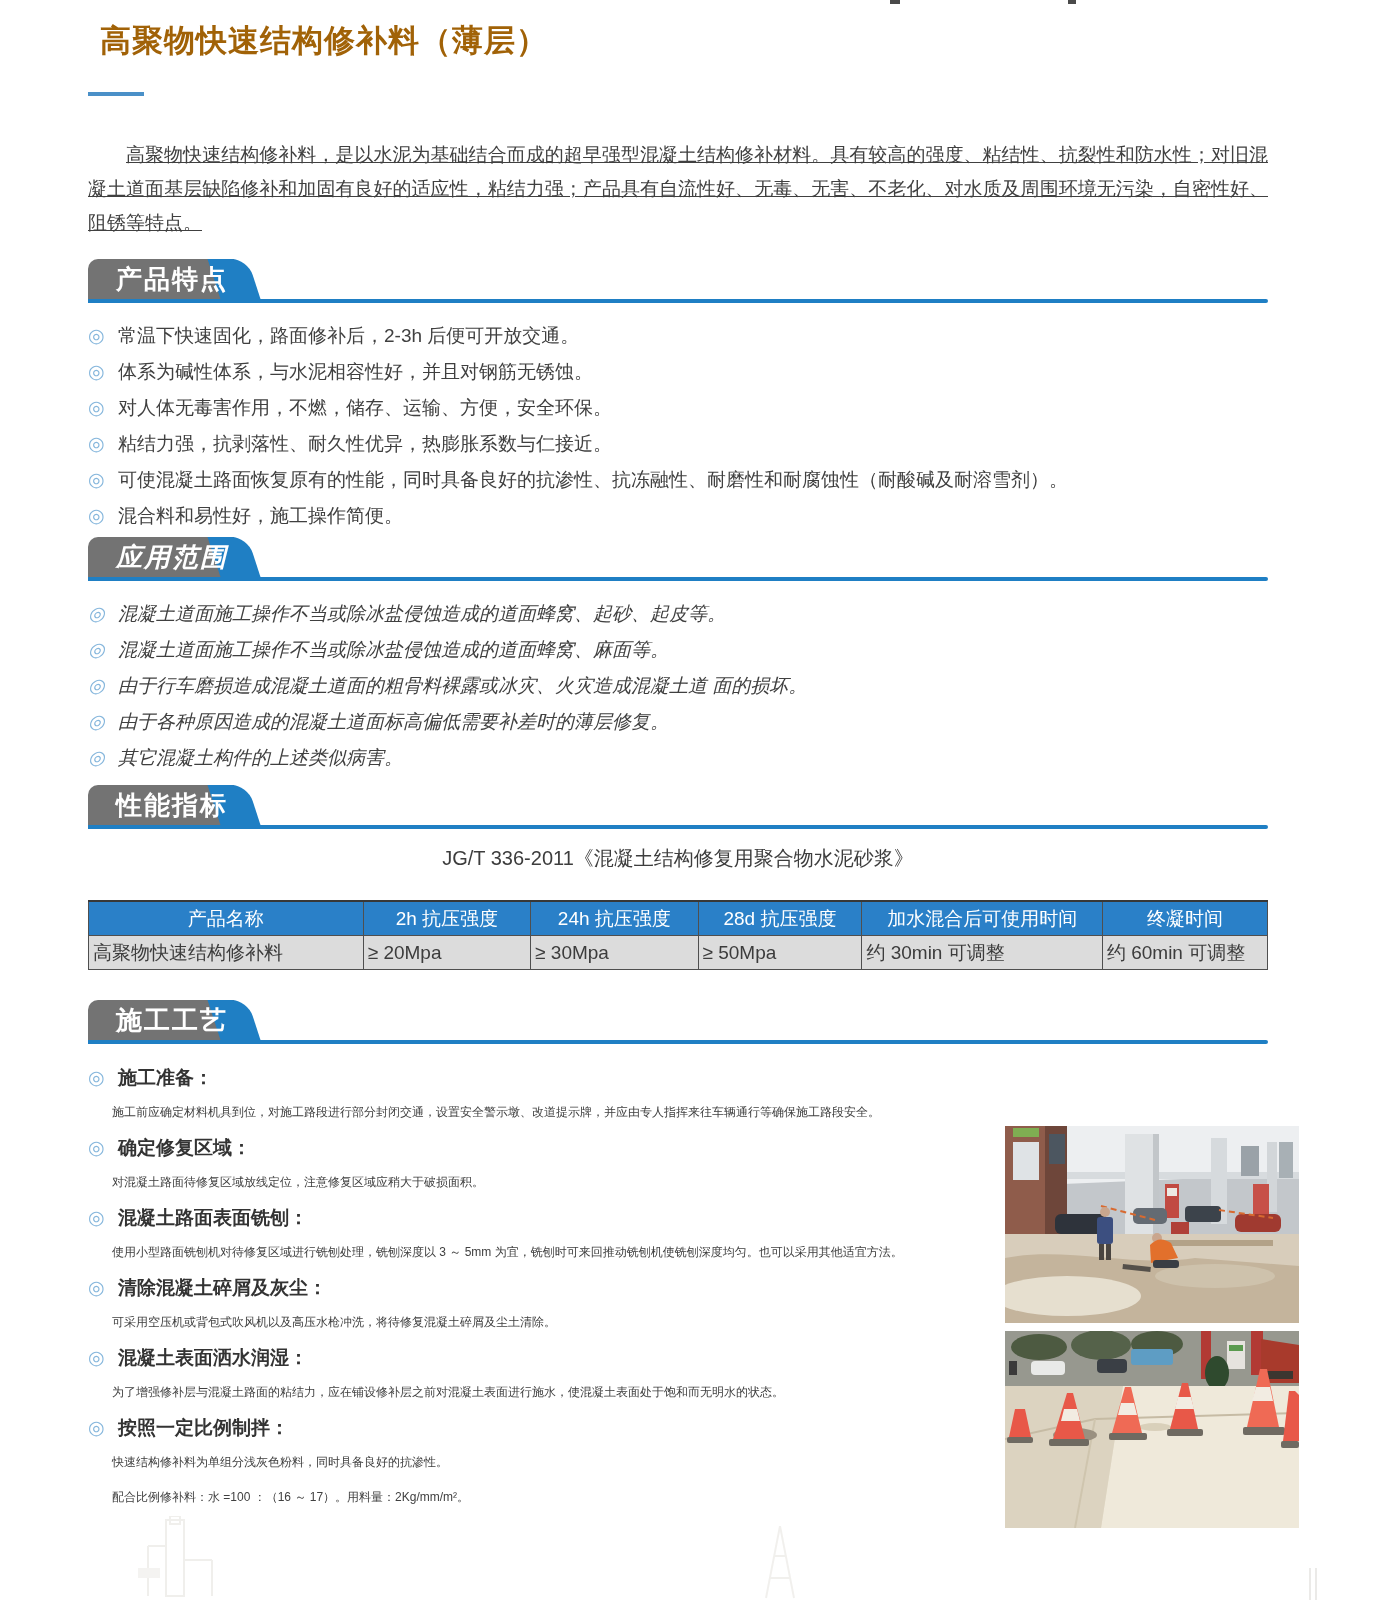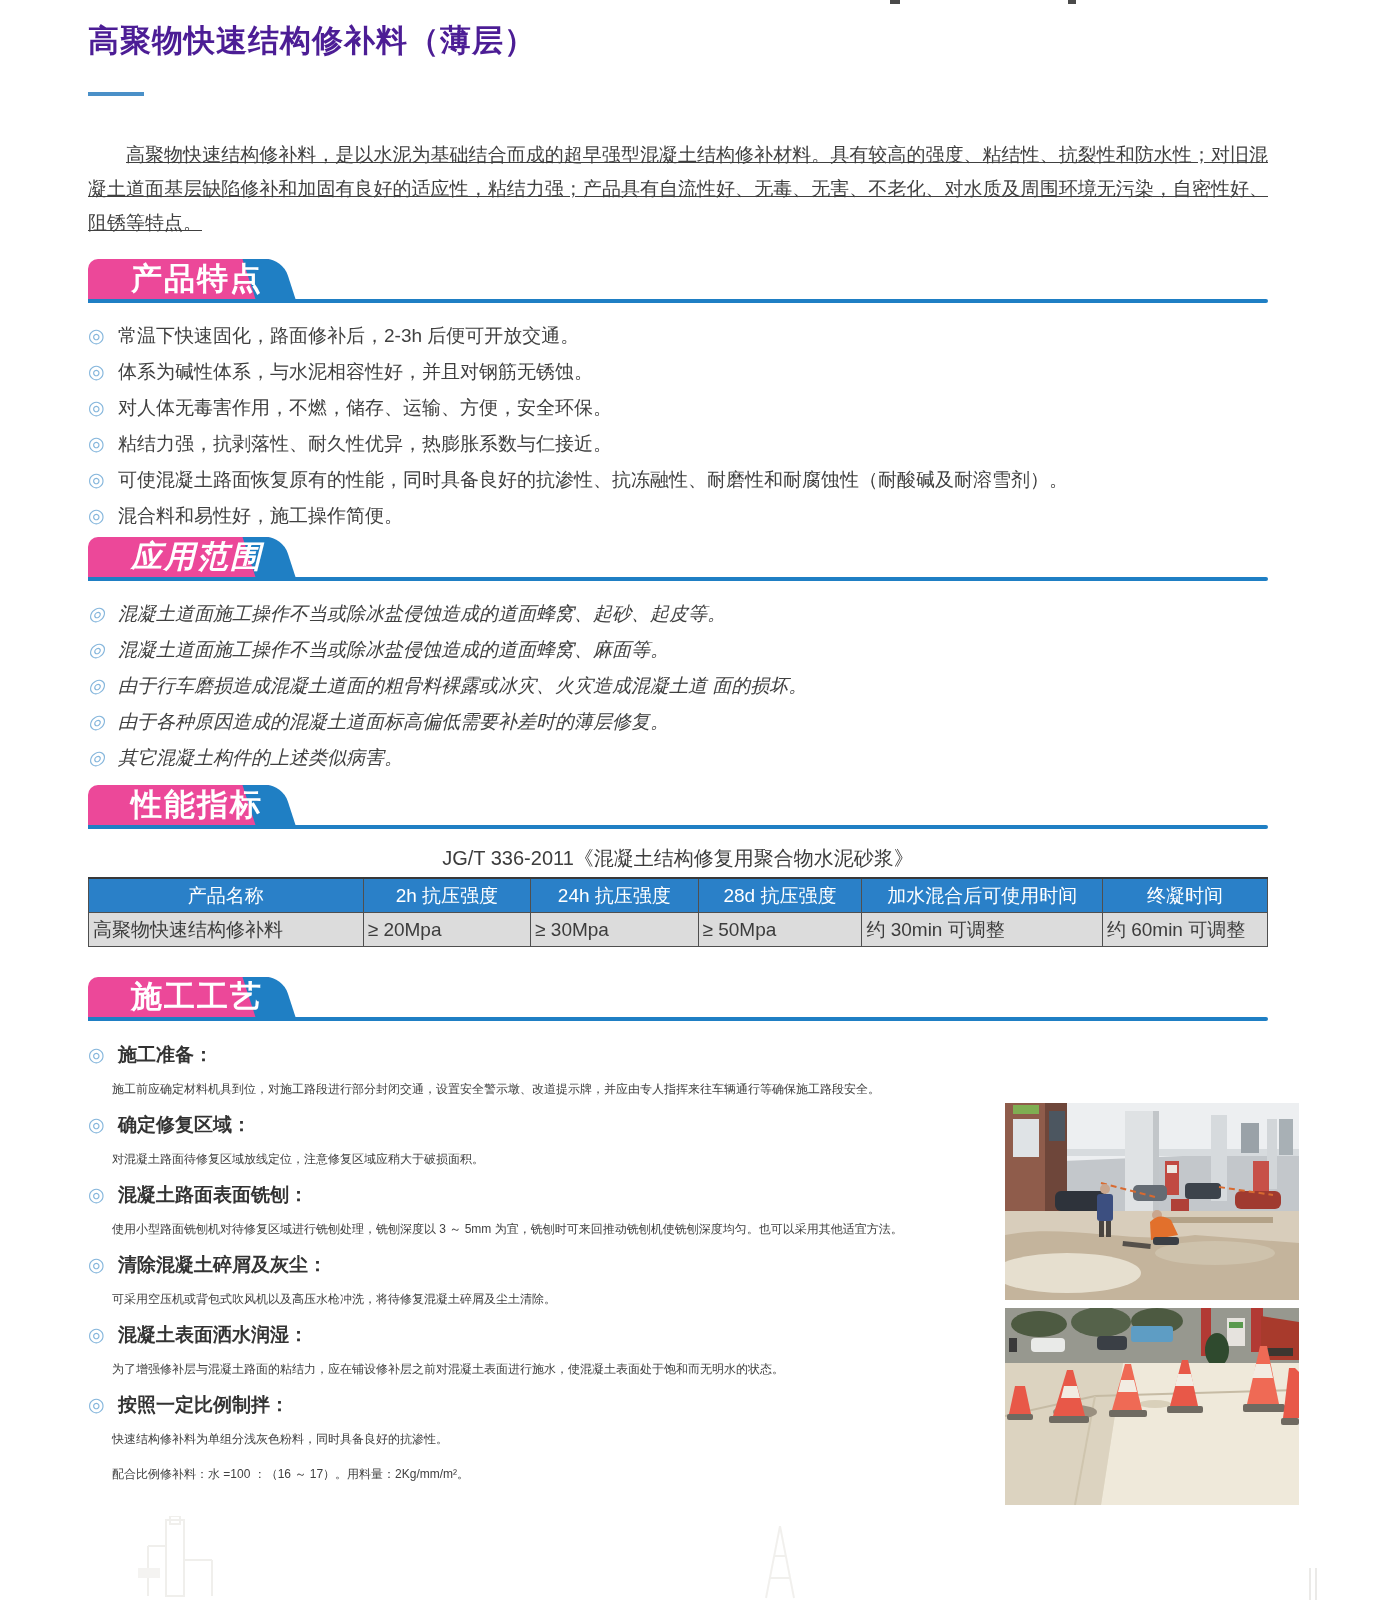--- a/index.html
+++ b/index.html
@@ -1,37 +1,37 @@
 <!DOCTYPE html>
 <html><head>
 <meta charset="utf-8">
 <style>
   html,body{margin:0;padding:0;background:#fff;}
   body{width:1384px;height:1600px;position:relative;overflow:hidden;
        font-family:"Liberation Sans",sans-serif;color:#404040;}
   .content{width:1180px;margin-left:88px;position:relative;}
   
-  .page-title{padding-top:20px;font-size:31px;font-weight:bold;color:#4c1d95;letter-spacing:1px;}
+  .page-title{padding-top:20px;font-size:31px;font-weight:bold;color:#a16207;letter-spacing:1px;margin-left:12px;}
   .title-dash{width:56px;height:4px;background:#4a90c8;margin-top:30px;}
   .intro{margin-top:42px;font-size:19px;line-height:34px;text-align:justify;text-indent:2em;color:#404040;text-decoration:underline;}
   
   .section-tab{position:relative;display:inline-block;height:40px;line-height:40px;
-    background:#ec4899;color:#fff;font-weight:bold;font-size:31px;letter-spacing:2px;
-    padding:0 6px 0 43px;border-radius:10px 0 0 0;min-width:104px;z-index:1;}
+    background:#737373;color:#fff;font-weight:bold;font-size:26px;letter-spacing:2px;
+    padding:0 6px 0 28px;border-radius:10px 0 0 0;min-width:104px;z-index:1;}
   .section-tab::after{content:"";position:absolute;top:0;right:-20px;width:40px;height:100%;
     background:#1f7fc4;transform:skewX(18deg);border-radius:0 16px 0 0;z-index:-1;}
   .section-rule{height:4px;background:#1f7fc4;border-radius:0 2px 2px 0;}
   
   .blist{margin-top:18px;}
   .bullet{display:flex;align-items:flex-start;font-size:19px;color:#404040;
     line-height:30px;margin-bottom:6px;}
   .bullet .marker{color:#85b6dc;font-size:19px;width:30px;flex:0 0 30px;}
   
   .tbl-caption{margin-top:16px;text-align:center;font-size:20px;color:#3d3d3d;}
-  table.spec{border-collapse:collapse;width:1180px;margin-top:5px;font-size:19px;
+  table.spec{border-collapse:collapse;width:1180px;margin-top:28px;font-size:19px;
     border:1px solid #4f4f4f;border-top:2px solid #383838;}
   table.spec th{background:#2a80c8;color:#fff;font-weight:normal;border:1px solid #4f4f4f;
     height:33px;text-align:center;padding:0 4px;}
   table.spec td{background:#dcdcdc;color:#3c3c3c;border:1px solid #4f4f4f;
     height:33px;padding:0 4px;}
   
   .process{margin-top:16px;}
   .process::after{content:"";display:block;clear:both;}
   .step-head{display:flex;align-items:flex-start;font-size:19px;line-height:35px;}
   .step-head .marker{color:#85b6dc;width:30px;flex:0 0 30px;}

